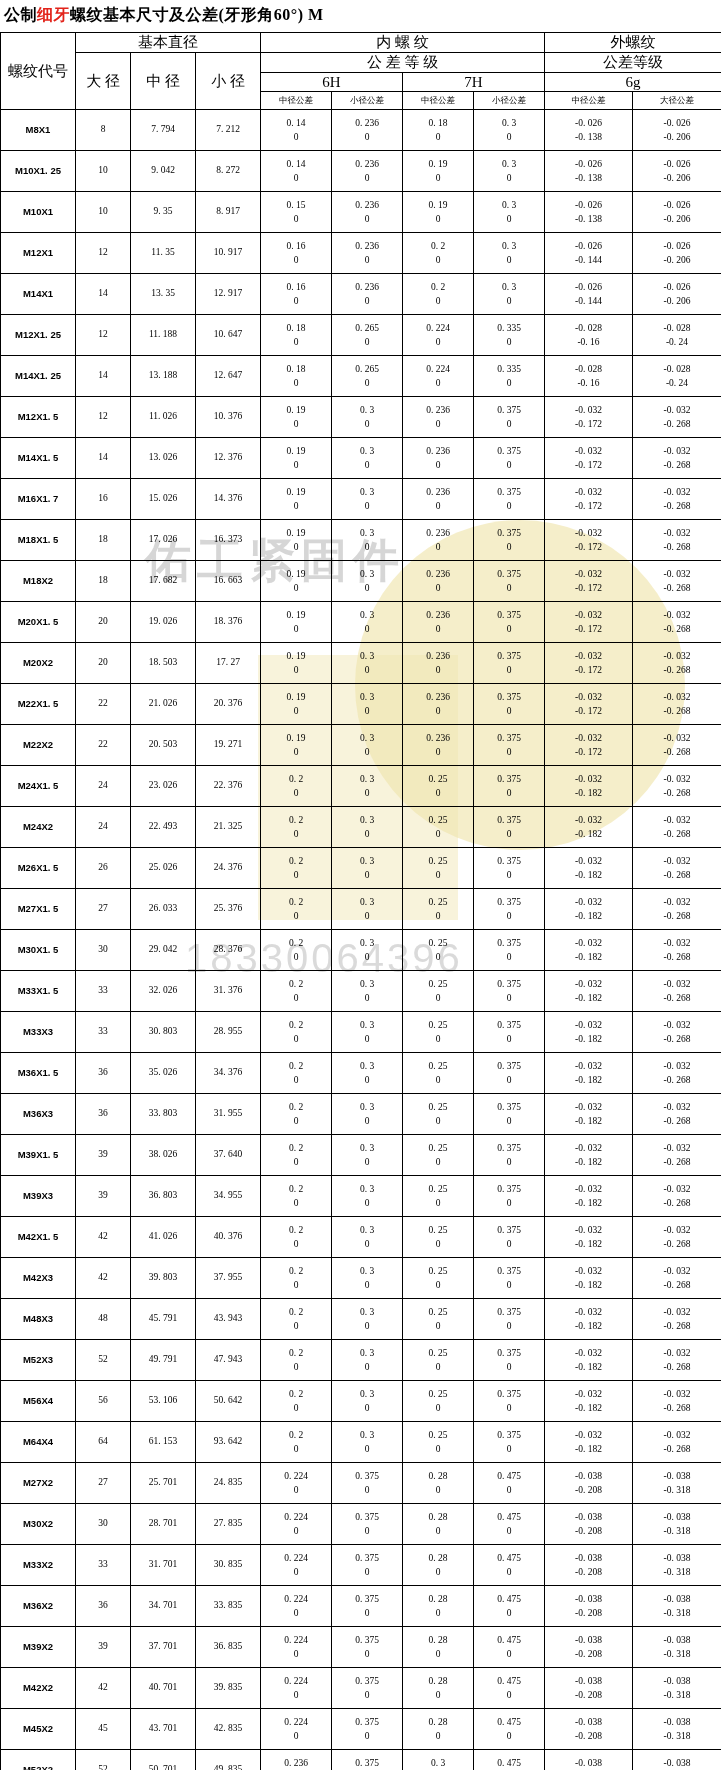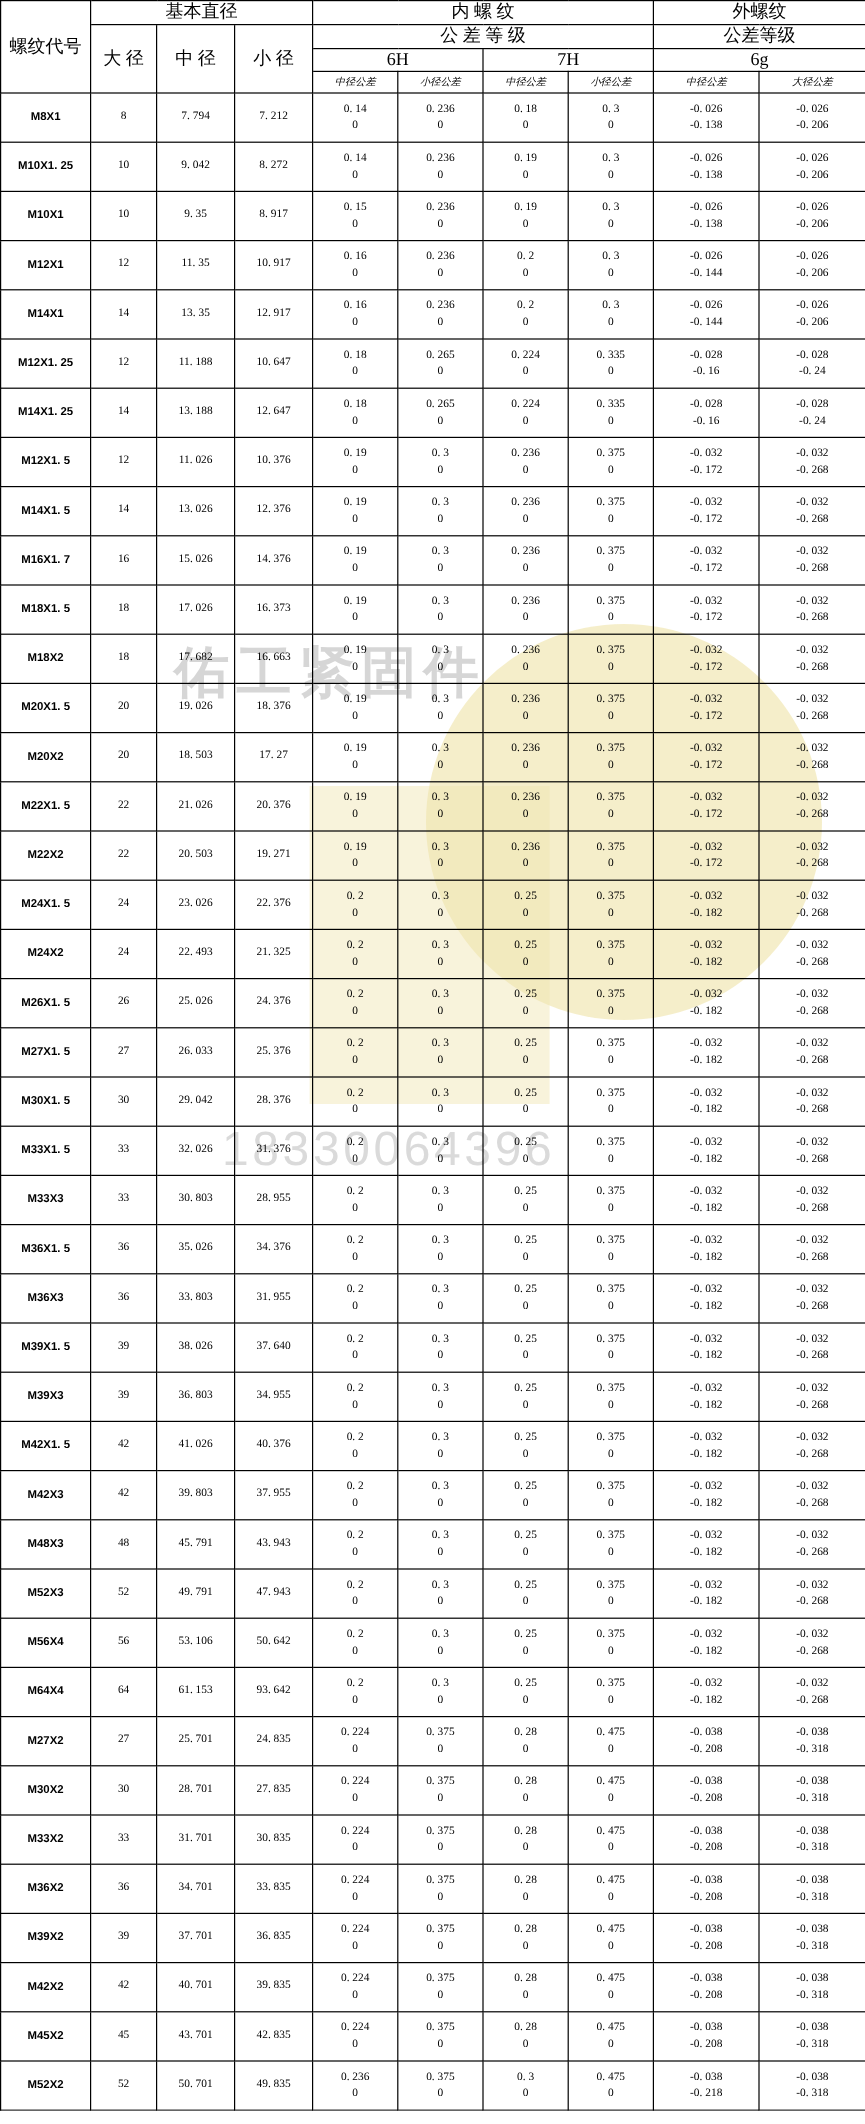--- a/index.html
+++ b/index.html
@@ -83,21 +83,21 @@
     line-height:1.25;
     font-family:"Liberation Sans","DejaVu Sans",sans-serif;
     background:transparent;
   }
   thead td{
     font-size:15px;
     font-weight:normal;
     height:17px;
     font-family:"Liberation Serif","DejaVu Serif",serif;
   }
-  thead td.small{font-size:8.5px;font-style:italic;}
+  thead td.small{font-size:8.5px;}
   .rowcell{height:40px;}
   .code{font-size:9.5px;font-weight:bold;}
   .numcell{font-size:9.5px;font-family:"Liberation Serif","DejaVu Serif",serif;}
   .two{
     display:flex;
     flex-direction:column;
     justify-content:center;
     height:40px;
   }
   .two span{display:block;line-height:1.55;}
@@ -107,20 +107,23 @@
 
 <div id="page">
 
   <div class="watermark">
     <div class="wm-circle"></div>
     <div class="wm-box"></div>
     <div class="wm-text">佑工紧固件</div>
     <div class="wm-phone">18330064396</div>
   </div>
 
+  <div class="title">
+    <span>公制</span><span class="red">细牙</span><span>螺纹基本尺寸及公差(牙形角60°) M</span>
+  </div>
 
   <table>
     <colgroup>
       <col style="width:75px">
       <col style="width:55px">
       <col style="width:65px">
       <col style="width:65px">
       <col style="width:71px">
       <col style="width:71px">
       <col style="width:71px">

